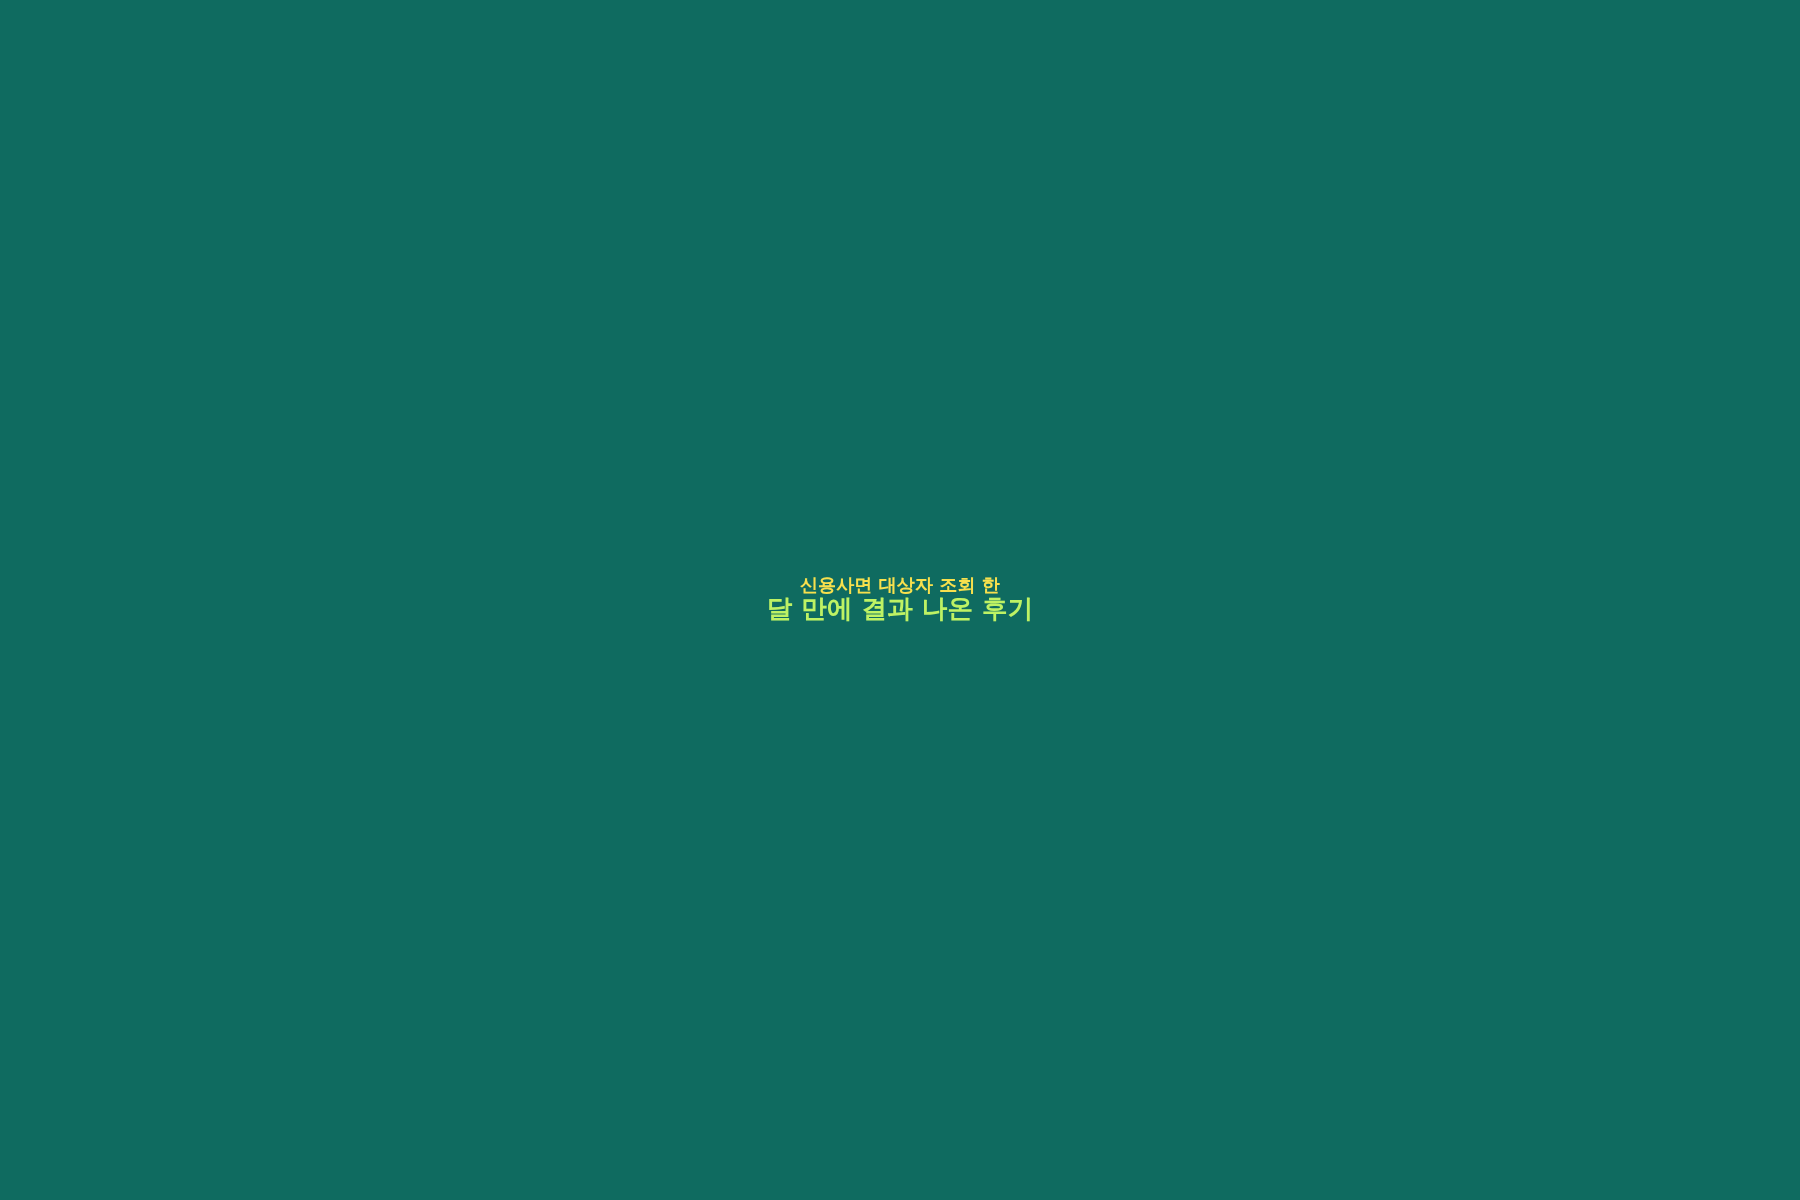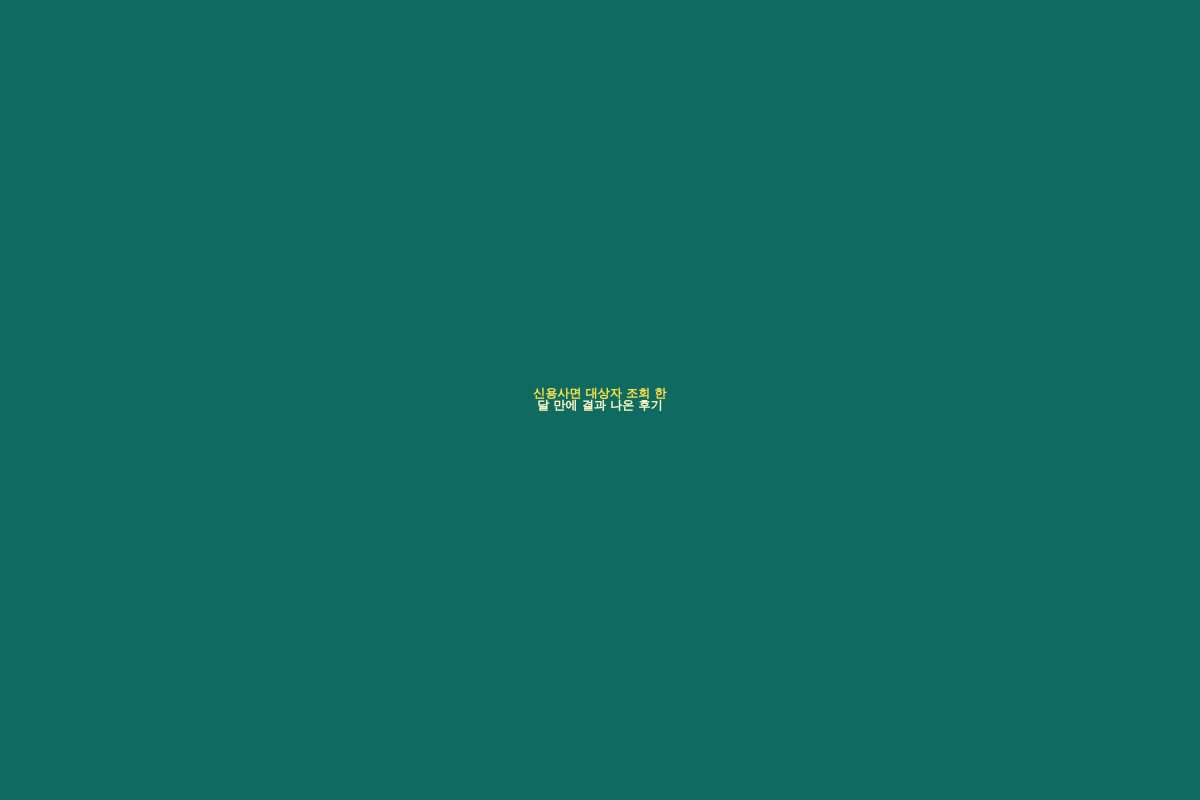--- a/index.html
+++ b/index.html
@@ -57,17 +57,17 @@
 </style>
 </head>
 <body>
 
 <div class="title-card" style="background-color: rgb(15, 107, 96);">
 
   <div class="title-block">
 
     <span class="title-line" style="color: rgb(247, 224, 77); text-align: center; font-size: 12px;">신용사면 대상자 조회 한</span>
 
-    <span class="title-line" style="color: #fef9c3; text-align: center; font-size: 12px;">달 만에 결과 나온 후기</span>
+    <span class="title-line" style="color: #bef264; text-align: center; font-size: 17px;">달 만에 결과 나온 후기</span>
 
   </div>
 
 </div>
 
 </body></html>

